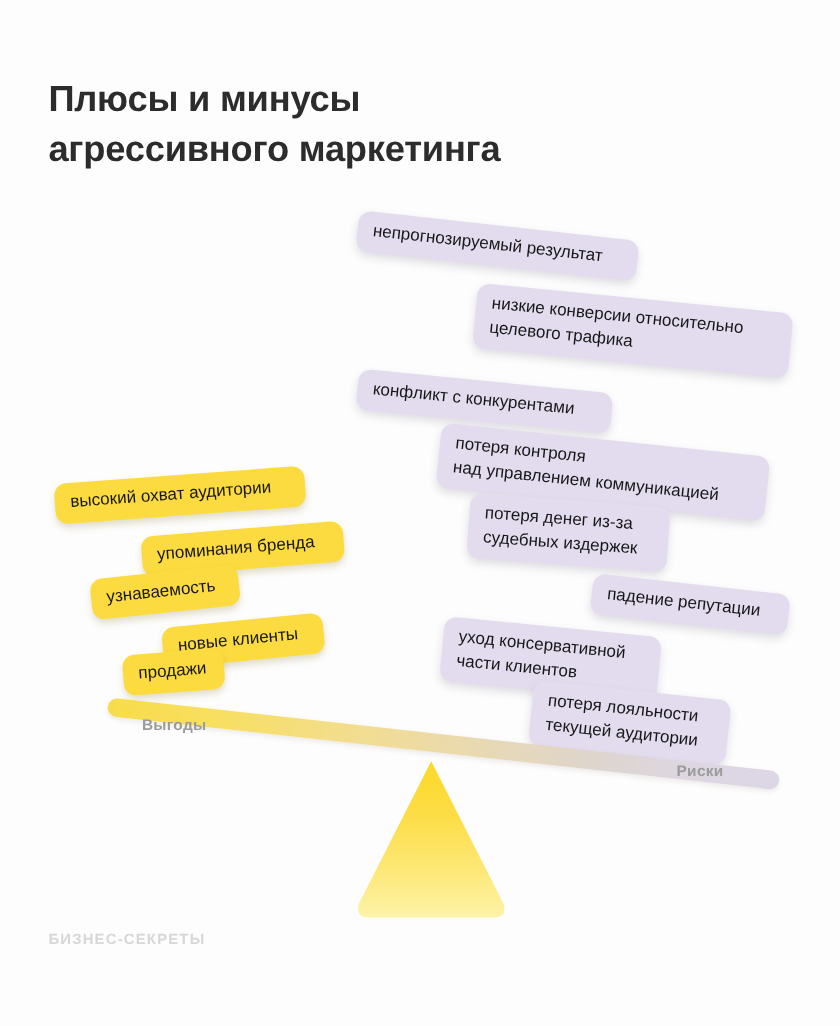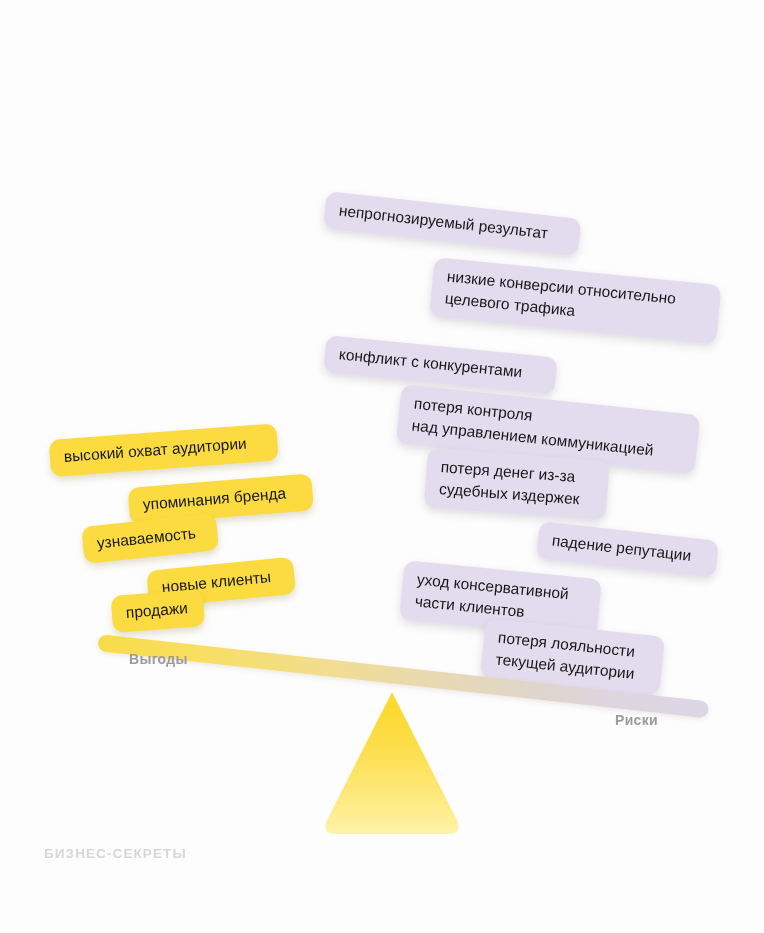--- a/index.html
+++ b/index.html
@@ -65,21 +65,21 @@
   
   .axis-caption {
     position: absolute;
     font-size: 14px;
     font-weight: bold;
     color: #9b9b9b;
     letter-spacing: 0.3px;
     margin-left: 22px;
   }
   #caption-benefits { left: 107px; top: 651px; }
-  #caption-risks    { left: 593px; top: 712px; }
+  #caption-risks    { left: 593px; top: 692px; }
 
   
   .chip {
     position: absolute;
     box-sizing: border-box;
     border-radius: 11px;
     font-size: 15.5px;
     line-height: 1.42;
     color: #171717;
     padding: 7px 14px 8px 14px;
@@ -104,20 +104,22 @@
     font-weight: bold;
     letter-spacing: 1.1px;
     color: #d7d7d7;
   }
 </style>
 </head>
 <body>
 
 <div id="canvas">
 
+  <div id="title">Плюсы и минусы
+агрессивного маркетинга</div>
 
   <div id="chips-risks">
       <div class="chip risk" style="left: 325px; top: 191px; width: 256px; transform: rotate(6.3deg); transform-origin: 0% 50%;">непрогнозируемый результат</div>
       <div class="chip risk" style="left: 432px; top: 257px; width: 288px; transform: rotate(5.6deg); transform-origin: 0% 50%;">низкие конверсии относительно
 целевого трафика</div>
       <div class="chip risk" style="left: 325px; top: 335px; width: 232px; transform: rotate(5.6deg); transform-origin: 0% 50%;">конфликт с конкурентами</div>
       <div class="chip risk" style="left: 399px; top: 384px; width: 300px; transform: rotate(6deg); transform-origin: 0% 50%;">потеря контроля
 над управлением коммуникацией</div>
       <div class="chip risk" style="left: 426px; top: 448px; width: 182px; transform: rotate(4.2deg); transform-origin: 0% 50%;">потеря денег из-за
 судебных издержек</div>

